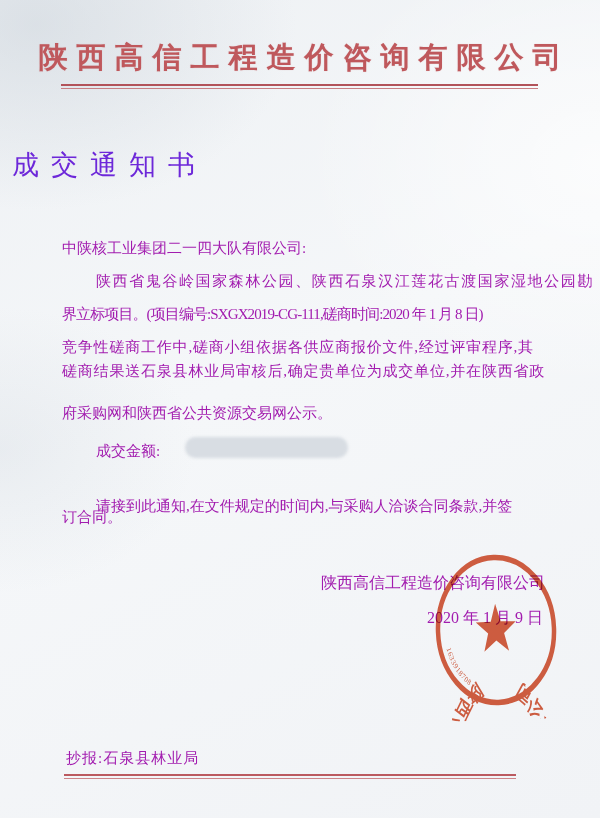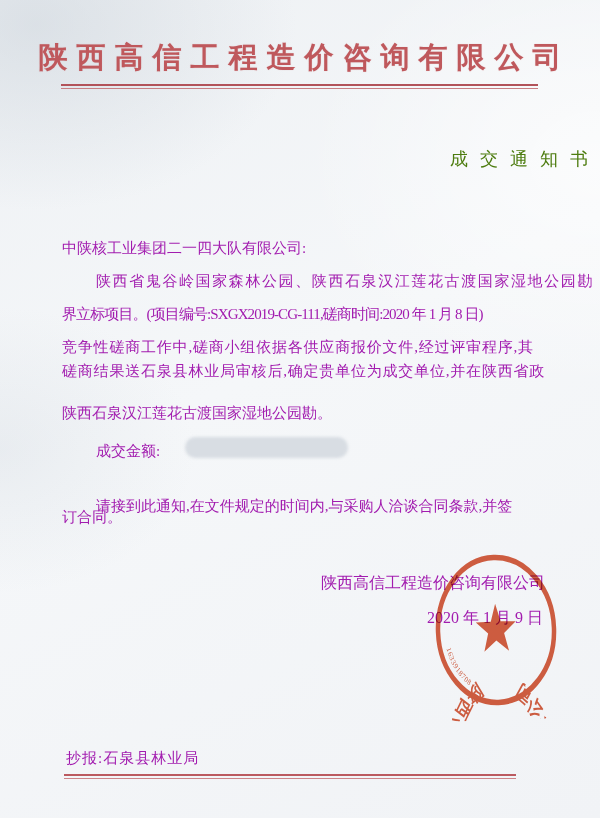--- a/index.html
+++ b/index.html
@@ -15,22 +15,22 @@
   .abs{position:absolute;white-space:nowrap;}
   .ink{color:#a21caf;font-size:15px;}
   .letterhead{
     top:38px;left:0;right:0;text-align:center;
     font-size:29px;color:#bf585c;letter-spacing:9px;text-indent:9px;
     font-weight:bold;text-shadow:0 0 1px rgba(191,88,92,.35);
   }
   .rule-head{top:84px;left:61px;width:477px;height:2px;
     border-top:2.5px solid #b2535a;border-bottom:1.5px solid #c87e83;}
   .doc-title{
-    top:147px;left:0;right:0;text-align:right;
-    font-size:18px;color:#4d7c0f;letter-spacing:12px;text-indent:12px;
+    top:147px;left:0;right:0;text-align:left;
+    font-size:27px;color:#6d28d9;letter-spacing:12px;text-indent:12px;
   }
   .addressee{top:239px;left:62px;}
   .bl{left:62px;}
   .indent{padding-left:34px;}
   .sp1{letter-spacing:1.6px;}
   .sp2{letter-spacing:0.8px;}
   .tight{letter-spacing:-0.9px;}
   .y0{top:272px;} .y1{top:305px;} .y2{top:338px;} .y3{top:362px;} .y4{top:404px;}
   .amount{top:442px;left:62px;}
   .redact{
@@ -56,21 +56,21 @@
 <div class="abs rule-head"></div>
 
 <div class="abs doc-title">成交通知书</div>
 
 <div class="abs ink addressee">中陕核工业集团二一四大队有限公司:</div>
 
 <div class="abs ink bl indent sp1 y0">陕西省鬼谷岭国家森林公园、陕西石泉汉江莲花古渡国家湿地公园勘</div>
 <div class="abs ink bl tight y1">界立标项目。(项目编号:SXGX2019-CG-111,磋商时间:2020 年 1 月 8 日)</div>
 <div class="abs ink bl sp2 y2">竞争性磋商工作中,磋商小组依据各供应商报价文件,经过评审程序,其</div>
 <div class="abs ink bl sp2 y3">磋商结果送石泉县林业局审核后,确定贵单位为成交单位,并在陕西省政</div>
-<div class="abs ink bl y4">陕西石泉汉江莲花古渡国家湿地公园勘。</div>
+<div class="abs ink bl y4">府采购网和陕西省公共资源交易网公示。</div>
 
 <div class="abs ink amount indent">成交金额:</div>
 <div class="abs redact"></div>
 
 <div class="abs ink close1 indent">请接到此通知,在文件规定的时间内,与采购人洽谈合同条款,并签</div>
 <div class="abs ink close2">订合同。</div>
 
 <div class="abs ink sign-co">陕西高信工程造价咨询有限公司</div>
 <div class="abs ink sign-date">2020 年 1 月 9 日</div>
 

